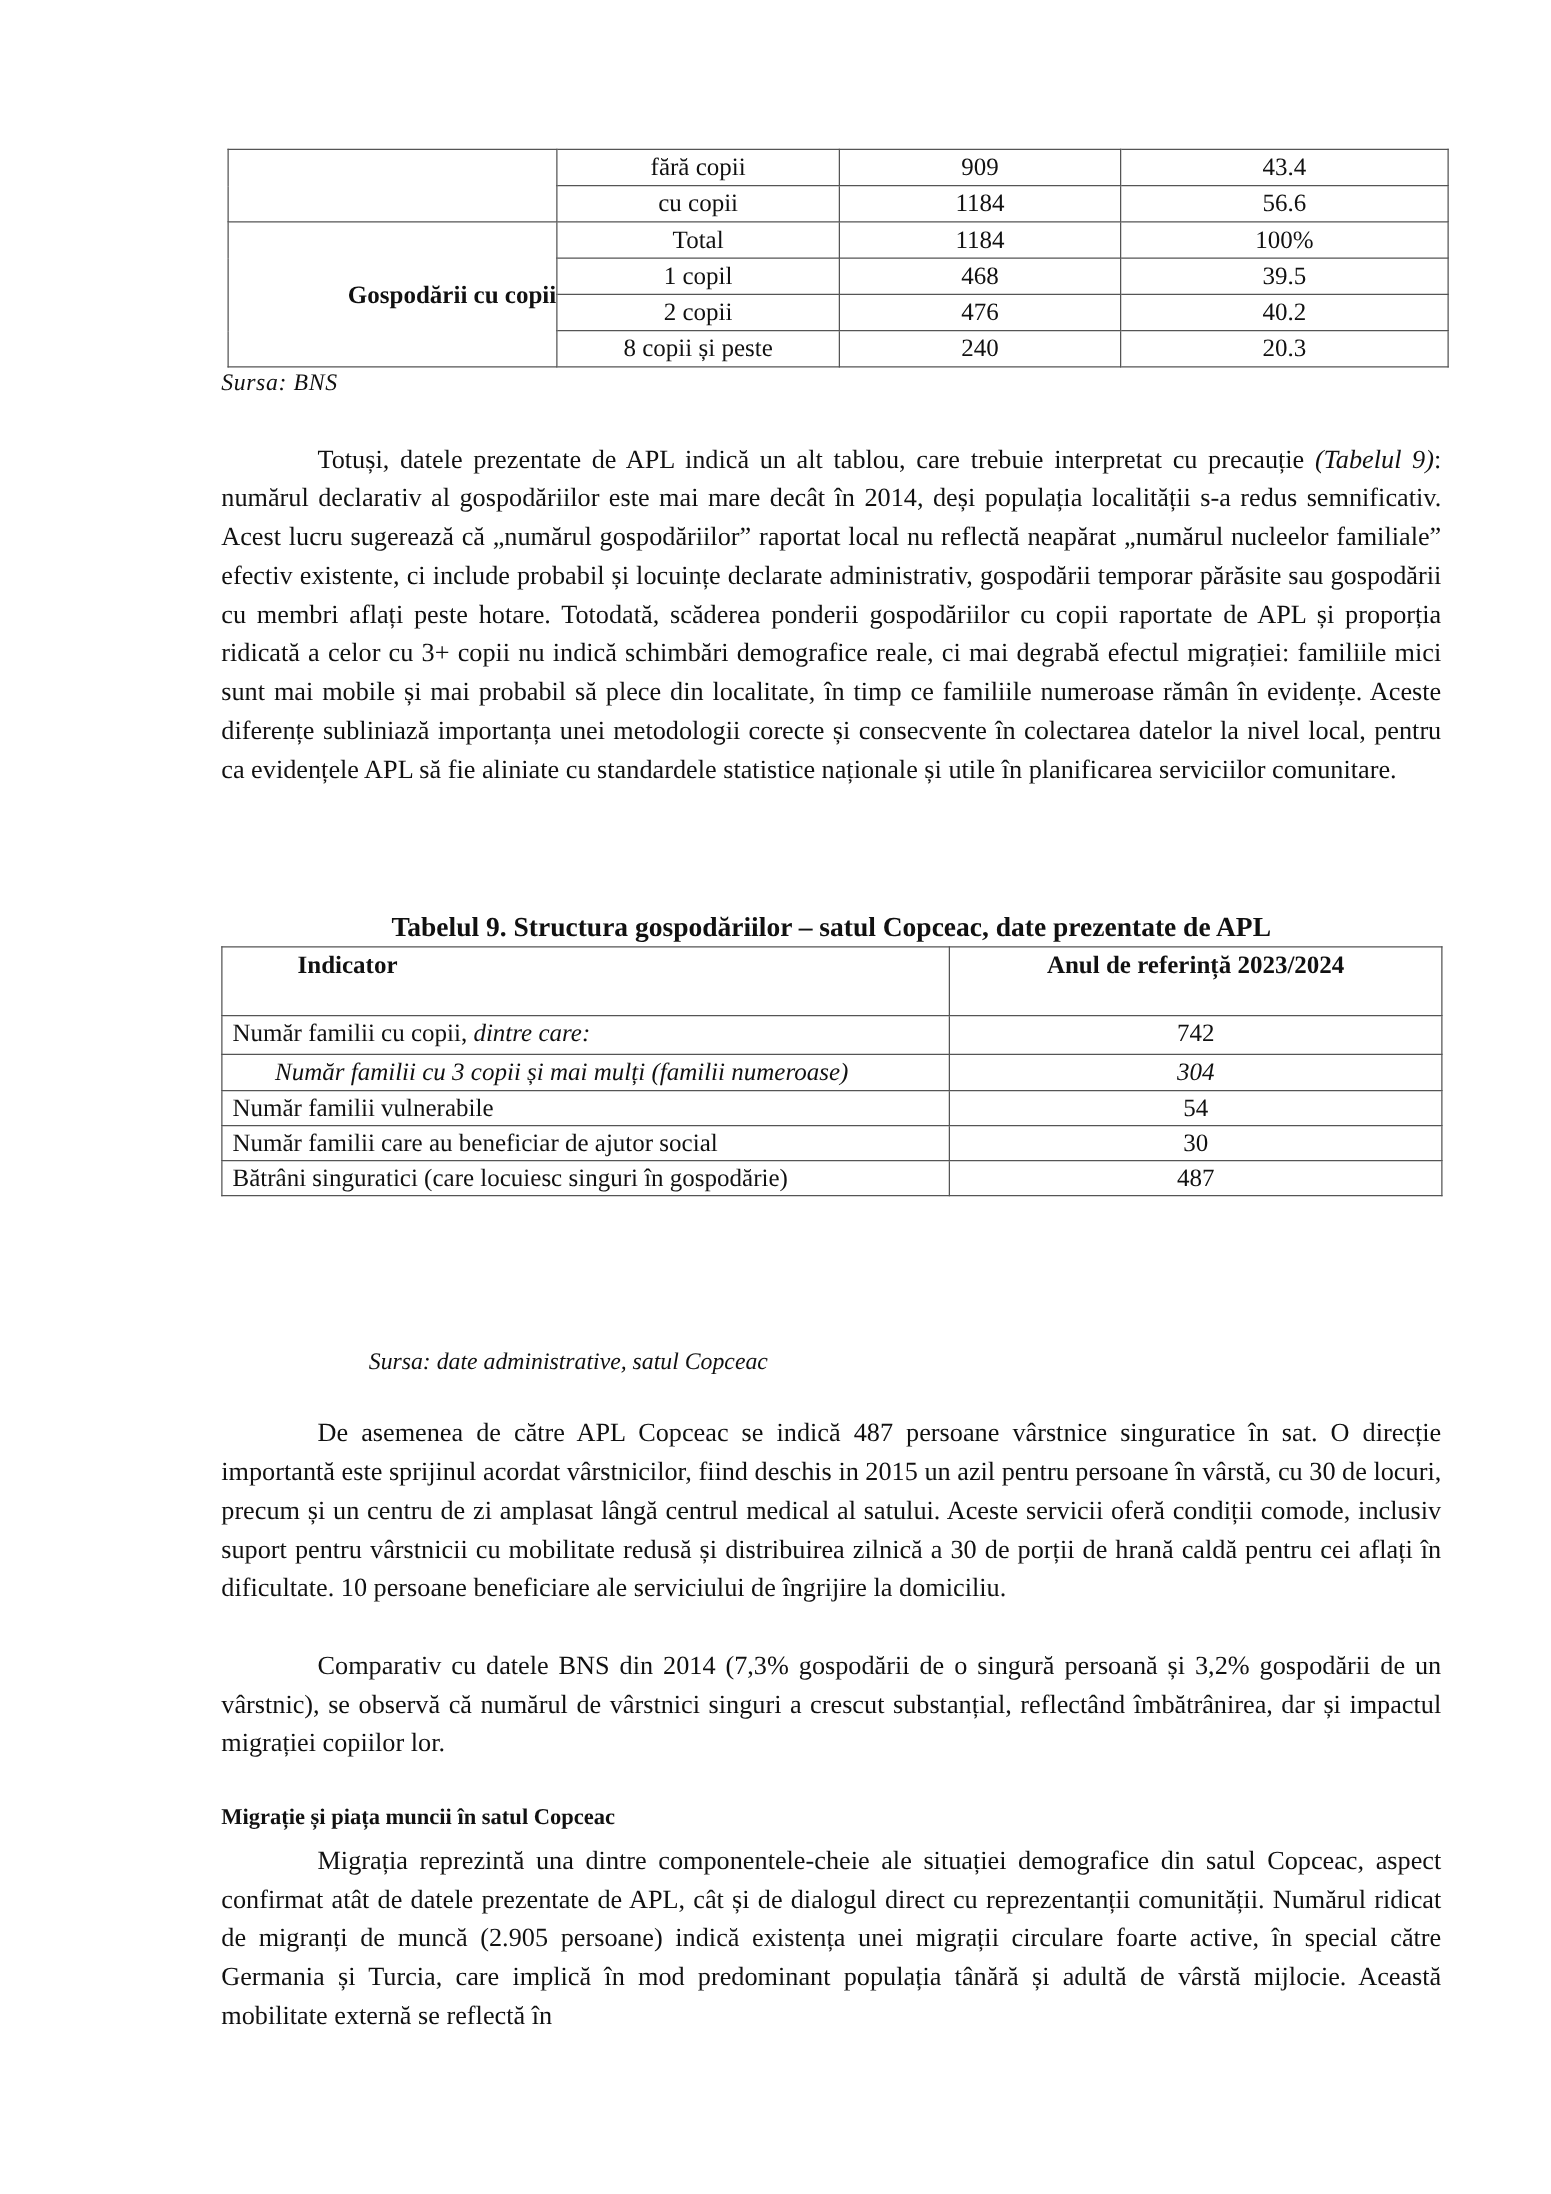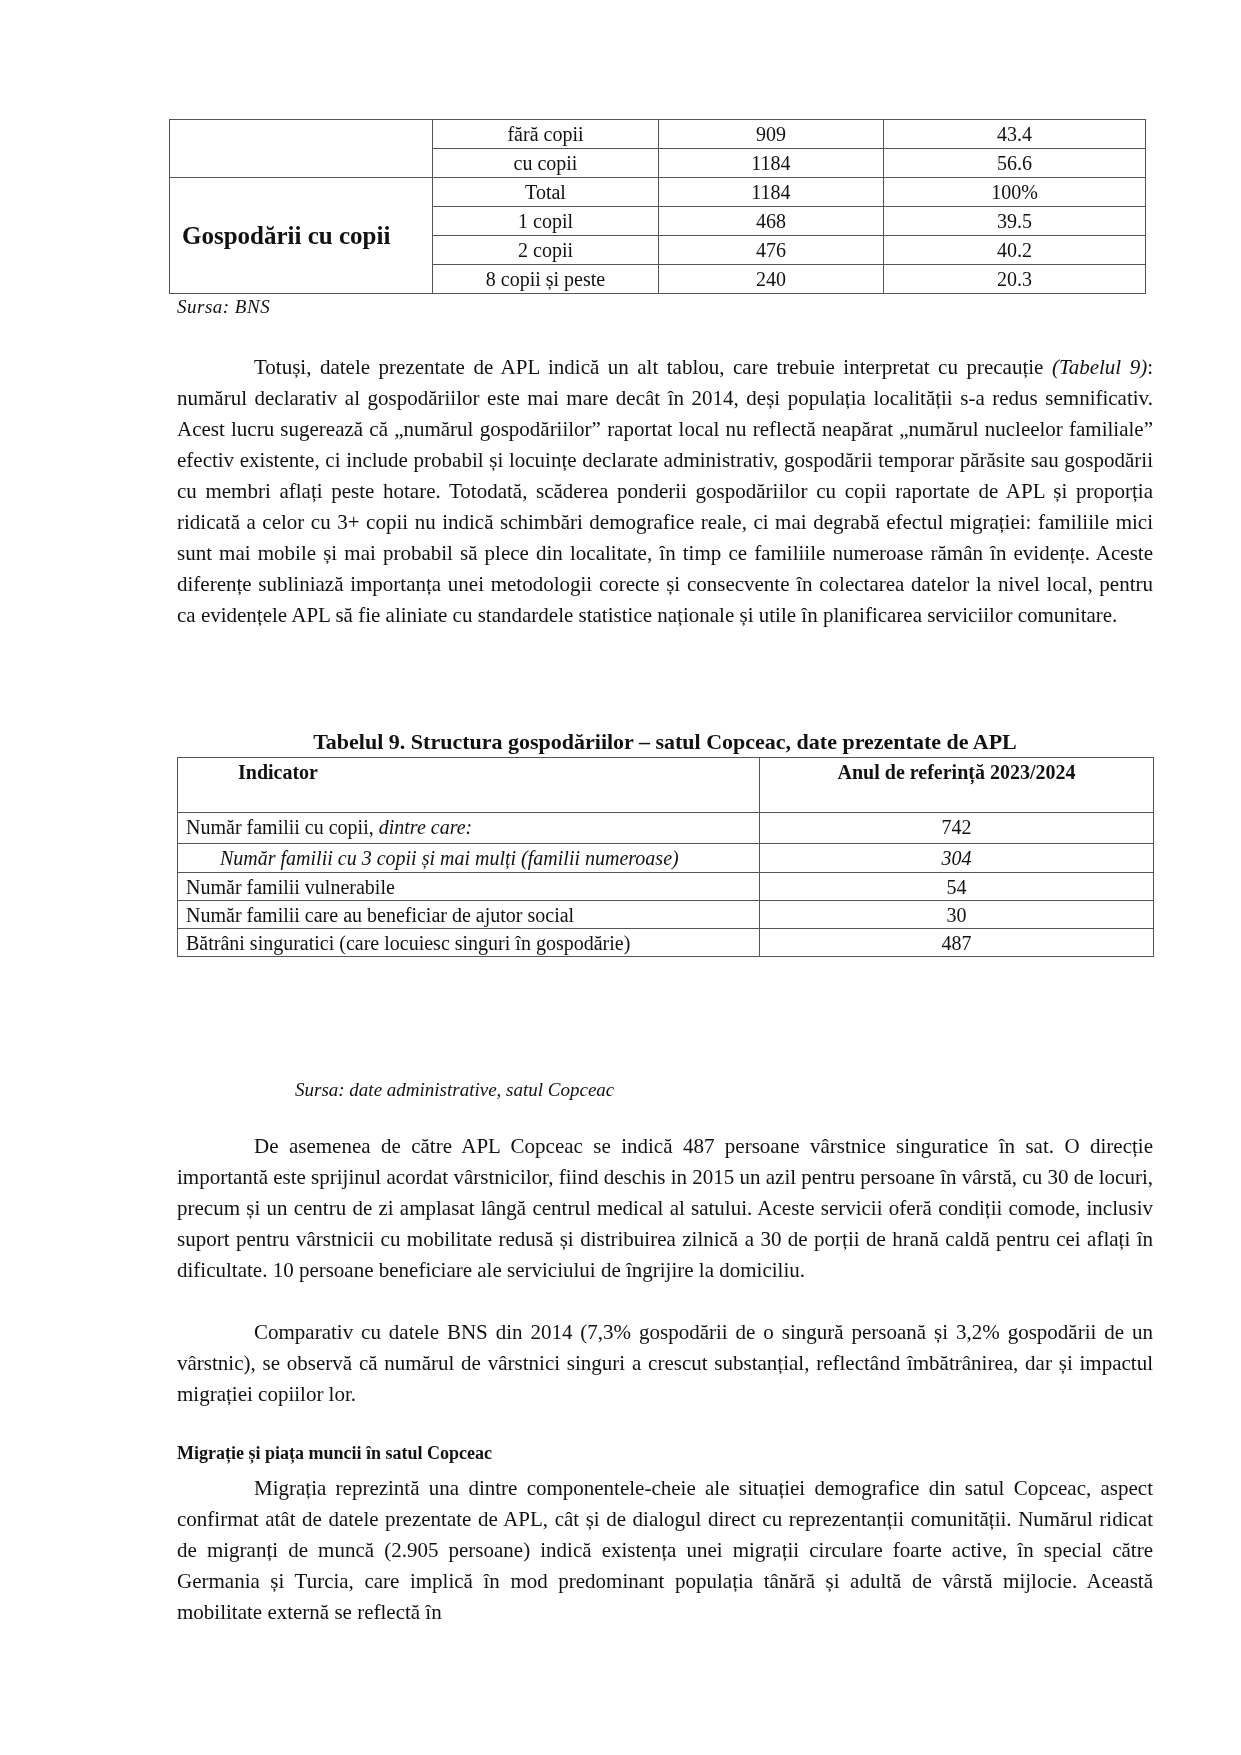--- a/index.html
+++ b/index.html
@@ -5,23 +5,23 @@
   html, body { margin: 0; padding: 0; }
   body {
     width: 1241px; height: 1755px; background: #ffffff; position: relative; overflow: hidden;
     font-family: "Liberation Serif", "DejaVu Serif", serif; color: #111111;
   }
   .abs { position: absolute; }
   table { border-collapse: collapse; }
   td { border: 1.5px solid #555555; padding: 0; font-size: 20px; line-height: 1; }
 
   
-  #t1 { left: 169px; top: 119px; width: 976px; table-layout: fixed; padding-left: 20px; }
+  #t1 { left: 182px; top: 119px; width: 976px; table-layout: fixed; padding-left: 20px; }
   #t1 td { height: 28px; text-align: center; vertical-align: middle; }
-  #t1 td.grp { text-align: left; padding-left: 12px; font-weight: bold; font-size: 25px; }
+  #t1 td.grp { text-align: right; padding-left: 12px; font-weight: bold; font-size: 20px; }
 
   .source1 { left: 177px; top: 296px; font-style: italic; font-size: 19px; letter-spacing: 0.5px; }
 
   .para {
     position: absolute; left: 177px; width: 976px; font-size: 21px; line-height: 31px;
     text-align: justify; margin: 0;
   }
   .para .ind { display: inline-block; width: 77px; }
 
   .t9title { left: 177px; width: 976px; top: 729px; text-align: center; font-weight: bold; font-size: 22px; }

